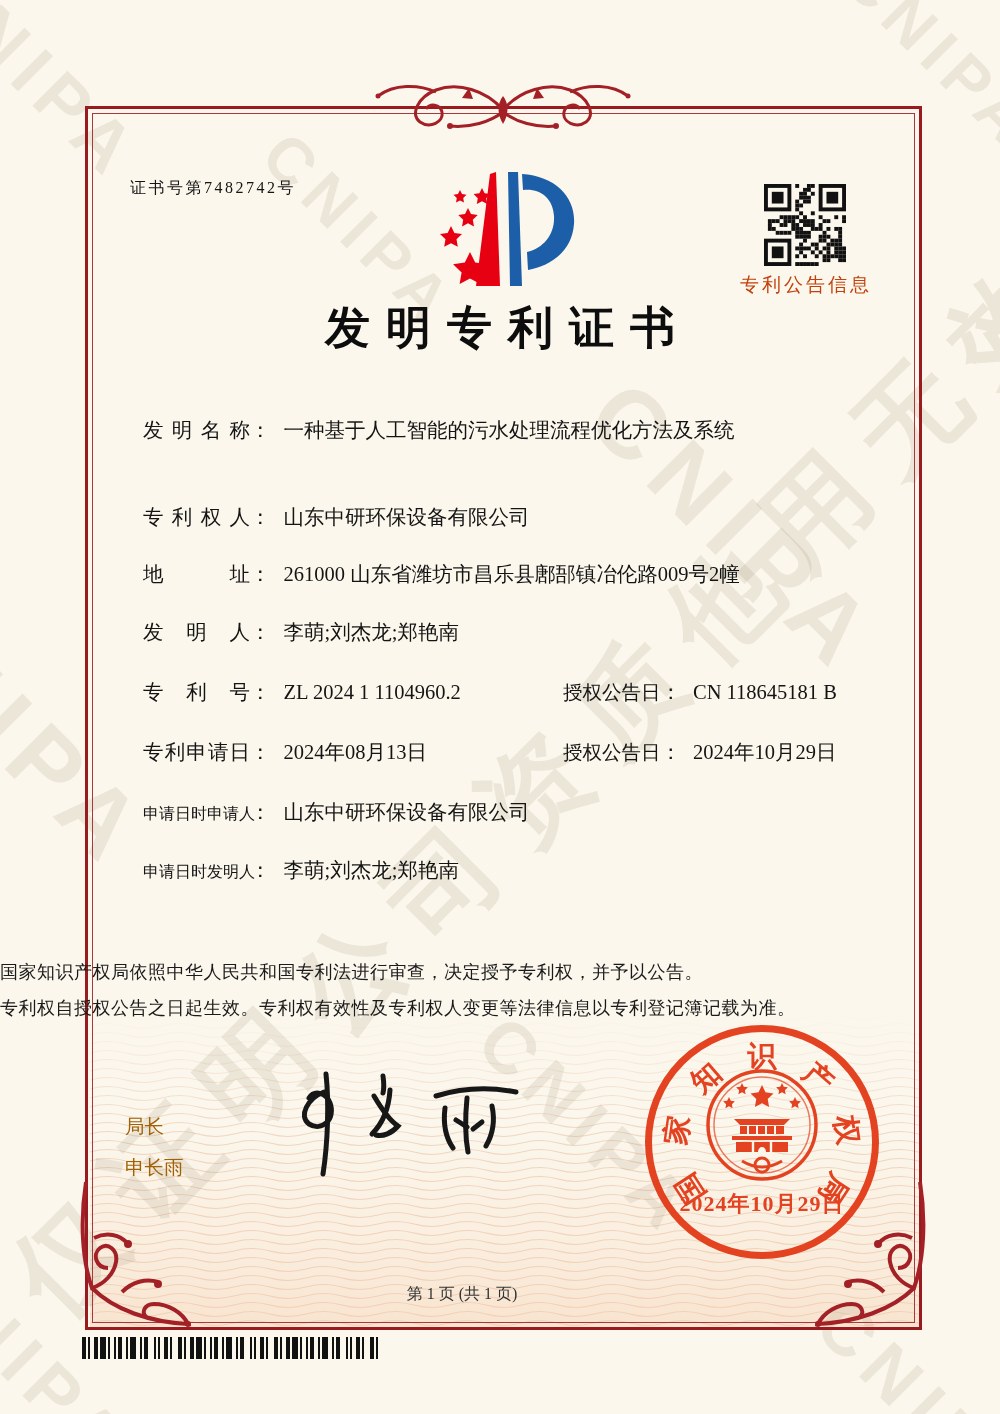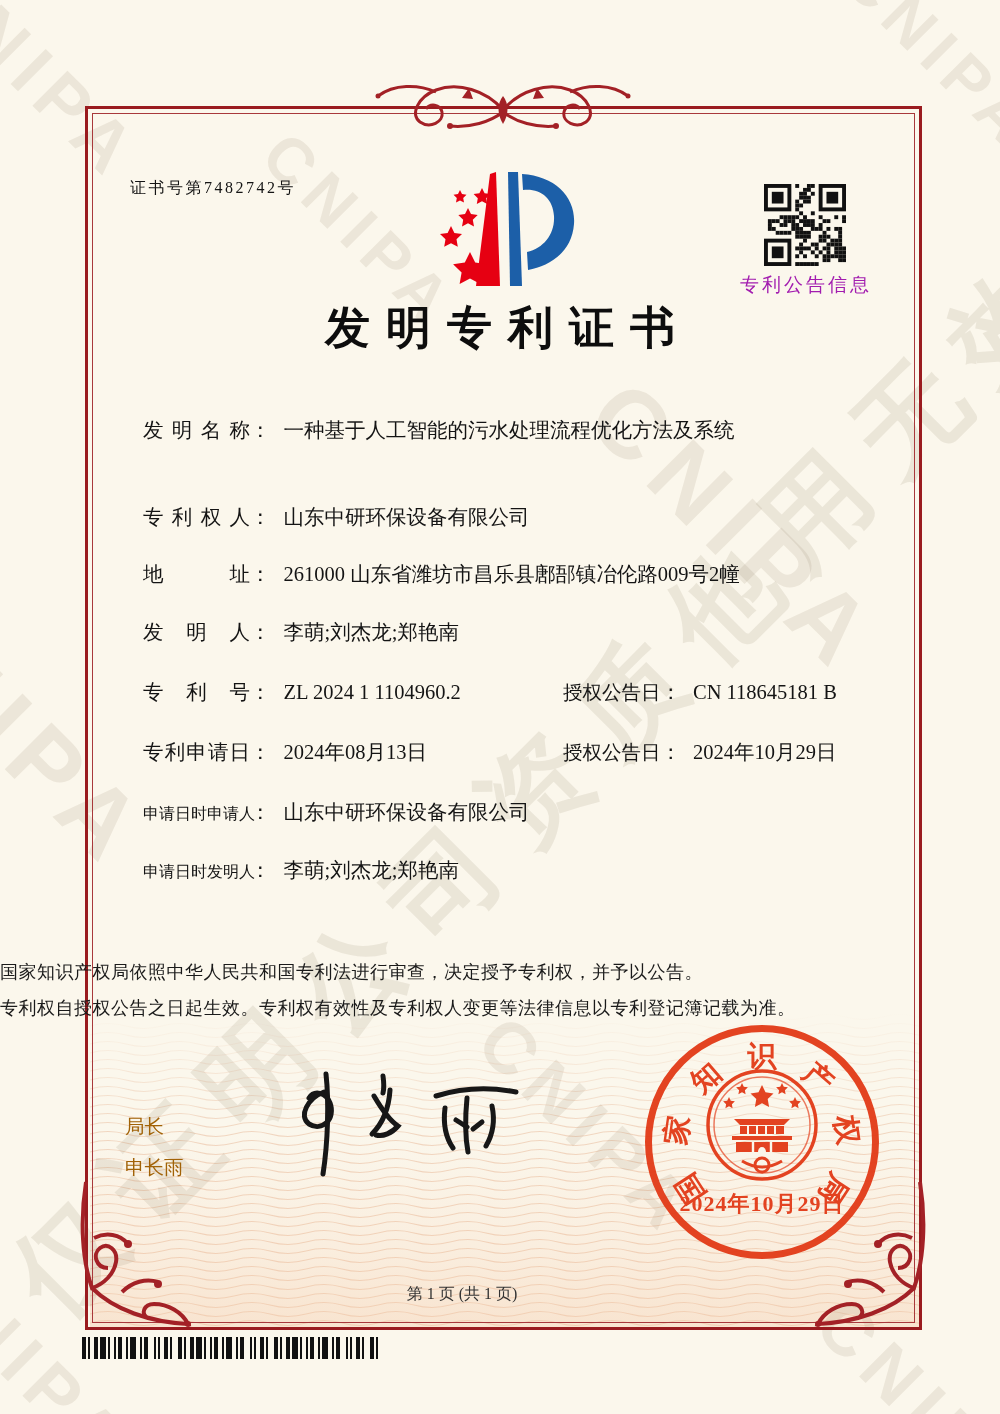--- a/index.html
+++ b/index.html
@@ -26,21 +26,21 @@
      border:3px solid #9A1B1F;z-index:3;}
   .frame-inner{position:absolute;left:92px;top:113px;width:821px;height:1208px;
      border:1px solid #A8383B;z-index:3;}
   .ornament{position:absolute;z-index:4;pointer-events:none;}
   
   .content{position:absolute;inset:0;z-index:5;}
   .cert-no{position:absolute;left:130px;top:178px;font-size:16px;letter-spacing:2.5px;}
   .logo{position:absolute;left:424px;top:164px;width:168px;height:132px;}
   .qr{position:absolute;left:764px;top:184px;width:82px;height:82px;}
   .qr-caption{position:absolute;left:724px;top:272px;width:164px;text-align:center;
-     font-size:19px;color:#a21caf;letter-spacing:3px;}
+     font-size:19px;color:#c2410c;letter-spacing:3px;}
   .title{position:absolute;left:0;top:298px;width:1000px;text-align:center;
      font-size:45px;font-weight:bold;letter-spacing:16px;text-indent:16px;color:#0d0d0d;}
   .row{position:absolute;left:143px;display:flex;align-items:baseline;
      font-size:20.5px;white-space:nowrap;}
   .row .lab{display:inline-block;width:107px;text-align:justify;text-align-last:justify;}
   .row .colon{margin-left:0px;}
   .row .val{margin-left:13px;}
   .row.small .lab{font-size:16px;}
   .row.rcol{left:563px;}
   .row.rcol .lab{width:auto;text-align-last:auto;font-size:19.5px;}

